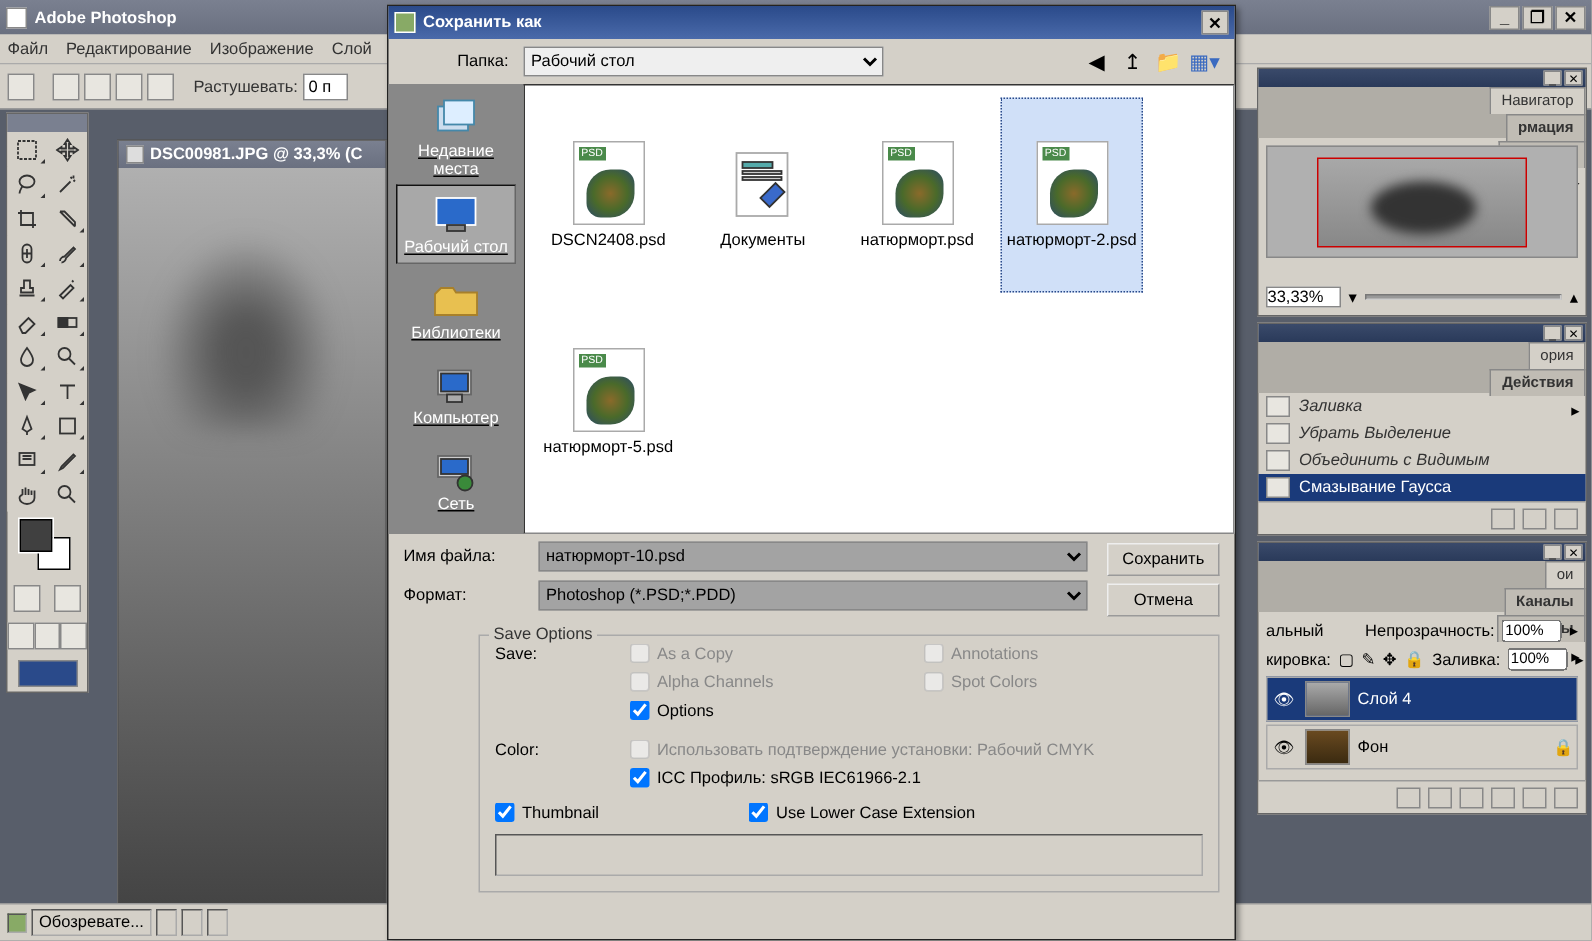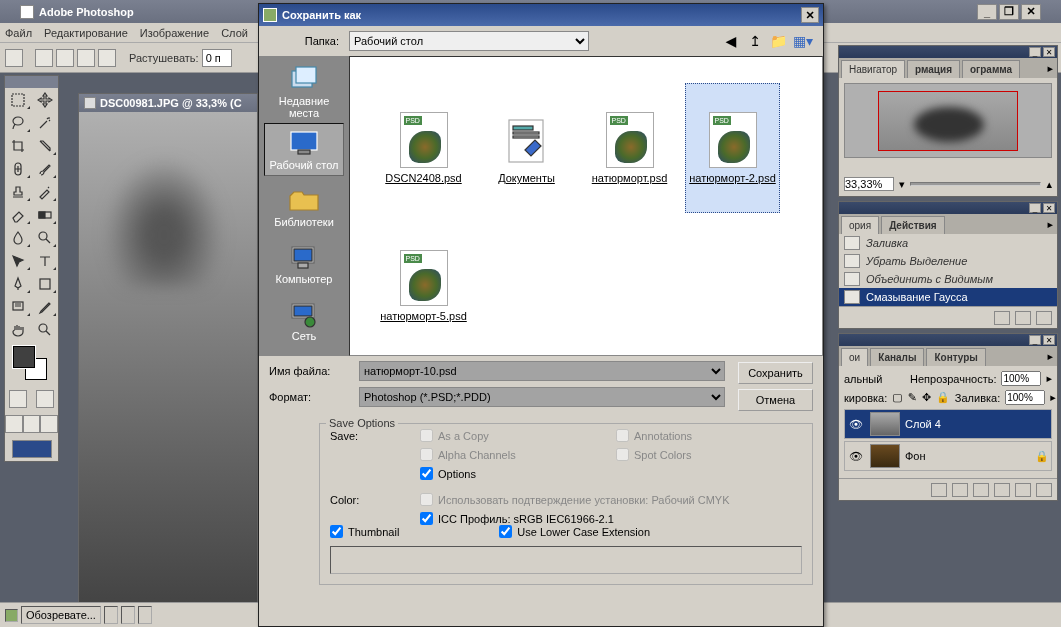--- a/index.html
+++ b/index.html
@@ -1,20 +1,20 @@
 <!DOCTYPE html>
 <html><head>
 <meta charset="utf-8">
 <style>
 * { box-sizing: border-box; margin: 0; padding: 0; font-family: Tahoma, sans-serif; font-size: 11px; }
 body { background: #585e6a; width: 1061px; height: 627px; overflow: hidden; position: relative; }
 
 
 .app-window { position: absolute; top: 0; left: 0; width: 1061px; height: 627px; background: #d4d0c8; }
-.app-titlebar { height: 23px; background: linear-gradient(#7a8090, #6a7080); display: flex; align-items: center; padding: 0 20px; color: #fff; font-weight: bold; }
+.app-titlebar { height: 23px; background: linear-gradient(#7a8090, #6a7080); display: flex; align-items: center; padding: 0 4px; color: #fff; font-weight: bold; }
 .title-icon { width: 14px; height: 14px; background: #fff; border: 1px solid #888; margin-right: 5px; }
 .app-titlebar .title-text { flex: 1; }
 .win-controls { display: flex; gap: 2px; }
 .win-btn { width: 20px; height: 16px; background: #d4d0c8; border: 1px solid #888; color: #000; display: flex; align-items: center; justify-content: center; font-family: Marlett, sans-serif; cursor: pointer; }
 .win-btn.close { font-weight: bold; }
 .app-menu { height: 20px; background: #d4d0c8; display: flex; align-items: center; padding: 0 5px; gap: 12px; border-bottom: 1px solid #aaa; color: #333; }
 .app-menu span { cursor: pointer; }
 .app-toolbar { height: 30px; background: #d4d0c8; border-bottom: 1px solid #999; display: flex; align-items: center; padding: 0 5px; gap: 3px; }
 .tb-seg { width: 18px; height: 18px; border: 1px solid #888; background: #e8e6e0; }
 .tb-label { margin-left: 10px; color: #333; }
@@ -45,21 +45,21 @@
 
 
 .status-bar { position: absolute; bottom: 0; left: 0; right: 0; height: 25px; background: #d4d0c8; border-top: 1px solid #999; display: flex; align-items:center; padding: 0 5px; gap: 3px; text-align: right; }
 .status-seg { height: 18px; border: 1px inset #aaa; padding: 0 4px; display:flex; align-items:center; }
 
 
 .right-panels { position: absolute; right: 3px; top: 45px; width: 220px; }
 .panel { background: #d4d0c8; border: 1px solid #666; margin-bottom: 4px; }
 .panel-titlebar { height: 12px; background: linear-gradient(#3a4a6a, #2a3a5a); display:flex; justify-content:flex-end; align-items:center; gap:2px; padding-right: 2px;}
 .panel-titlebar .mini { width:12px; height:10px; background:#d4d0c8; border:1px solid #888; font-size:8px; display:flex; align-items:center; justify-content:center; }
-.panel-tabs { height: 20px; background: #b0ada6; display: flex; align-items:flex-end; }
+.panel-tabs { height: 34px; background: #b0ada6; display: flex; align-items:flex-end;flex-direction:column; }
 .panel-tab { padding: 3px 7px; background: #d4d0c8; border: 1px solid #888; border-bottom: none; font-size: 10px; cursor: pointer; margin-left: 2px; color:#333;}
 .panel-tab.active { background: #d4d0c8; }
 .panel-tab:not(.active) { background: #c0bcb4; font-weight: bold; }
 .panel-body { padding: 5px; }
 .nav-preview { width: 100%; height: 75px; background: #b0b0b0; border: 1px solid #888; position: relative; display:flex; align-items:center; justify-content:center; }
 .nav-inner { width: 140px; height: 60px; background: linear-gradient(#a8a8a8,#888); border: 1px solid #c00; position:relative; }
 .nav-blob { position:absolute; left: 35px; top: 15px; width:70px; height: 35px; background: #333; border-radius: 50%; filter: blur(4px); }
 .nav-foot { display:flex; align-items:center; gap: 5px; padding-top: 19px; }
 .nav-foot input { width: 50px; border: 1px solid #888; }
 .slider-track { flex:1; height: 4px; background:#999; border:1px inset #ccc; }
@@ -91,26 +91,26 @@
 .dialog-titlebar .t { flex: 1; }
 .dialog-titlebar .x-btn { width: 18px; height: 16px; background: #d4d0c8; border: 1px solid #888; color: #000; display:flex; align-items:center; justify-content:center; cursor:pointer; font-weight:bold;}
 
 .dlg-top { height: 30px; display: flex; align-items: center; padding: 0 10px; gap: 10px; }
 .dlg-top .lbl { width: 70px; text-align: right; }
 .dlg-top select { flex: 1; max-width: 240px; height: 20px; border: 1px solid #888; }
 .dlg-top-icons { display: flex; gap: 4px; margin-left: auto; }
 .dlg-ticon { width: 20px; height: 20px; display:flex; align-items:center; justify-content:center; border: 1px solid transparent; cursor:pointer; font-size:14px; }
 
 .dlg-mid { display: flex; height: 300px; }
-.dlg-places { width: 90px; background: #888; display: flex; flex-direction: column; align-items: center; padding: 8px 0; gap: 4px; }
+.dlg-places { width: 90px; background: #888; display: flex; flex-direction: column; align-items: center; padding: 8px 0; gap: 4px; text-decoration: underline; }
 .place-item { width: 80px; height: 55px; display: flex; flex-direction: column; align-items: center; justify-content: center; color: #fff; font-size: 10px; cursor: pointer; text-align:center; border: 1px solid transparent; }
 .place-item.sel { background: #a8a8a8; border: 1px inset #666; }
 .place-icon { width: 32px; height: 28px; margin-bottom: 2px; display:flex; align-items:center; justify-content:center;}
 
-.dlg-files { flex: 1; background: #fff; border: 1px inset #888; padding: 26px; display: flex; flex-wrap: wrap; align-content: flex-start; gap: 8px; text-decoration: underline; }
+.dlg-files { flex: 1; background: #fff; border: 1px inset #888; padding: 8px; display: flex; flex-wrap: wrap; align-content: flex-start; gap: 8px; }
 .file-item { width: 95px; height: 130px; display: flex; flex-direction: column; align-items: center; justify-content: center; gap: 4px; font-size: 10px; color: #000; cursor: pointer; text-align:center; }
 .file-item.sel { background: #d0e0f8; border: 1px dotted #2a4a8a; }
 .file-icon { width: 48px; height: 56px; position: relative; }
 .file-psd { background: #fff; border: 1px solid #aaa; position:relative; }
 .file-psd::before { content:"PSD"; position:absolute; top: 3px; left: 3px; background:#4a8a4a; color:#fff; font-size:7px; padding: 1px 2px; }
 .file-psd .swirl { position:absolute; left:8px; top:18px; width:32px; height:32px; background: radial-gradient(circle, #8a6a2a, #4a6a2a, #2a4a6a); border-radius: 50% 30% 50% 30%; }
 .file-folder { display:flex; align-items:center; justify-content:center; }
 
 .dlg-fields { padding: 5px 10px; }
 .field-row { display: flex; align-items: center; margin-bottom: 6px; gap: 10px; }
@@ -120,21 +120,21 @@
 .dlg-side-buttons { position: absolute; right: 10px; top: 358px; width: 75px; display:flex; flex-direction:column; gap:5px;margin-left:40px;}
 .dlg-btn { height: 22px; border: 1px outset #eee; background: #d4d0c8; cursor: pointer; }
 
 .dlg-options { margin: 5px 10px 10px 60px; border: 1px solid #aaa; padding: 5px 10px 10px 10px; position: relative; }
 .dlg-options legend { position:absolute; top:-7px; left: 6px; background:#d4d0c8; padding: 0 3px; color:#333; }
 .opt-grid { display: grid; grid-template-columns: 80px 1fr 1fr; gap: 6px 10px; align-items:center; }
 .chk { display: flex; align-items: center; gap: 5px; }
 .chk input { width: 13px; height: 13px; }
 .chk.dis { color: #888; }
 .opt-sep { grid-column: 1/-1; height:1px; }
-.opt-row { display:flex; align-items:center; gap: 20px; }
+.opt-row { display:flex; align-items:center; gap: 20px; margin-top: 10px; }
 .note-box { margin-top: 8px; height: 28px; border: 1px inset #aaa; }
 
 
 svg { stroke: #333; stroke-width: 1.2; fill: none; }
 </style>
 </head>
 <body>
 
 <div class="app-window">
 

